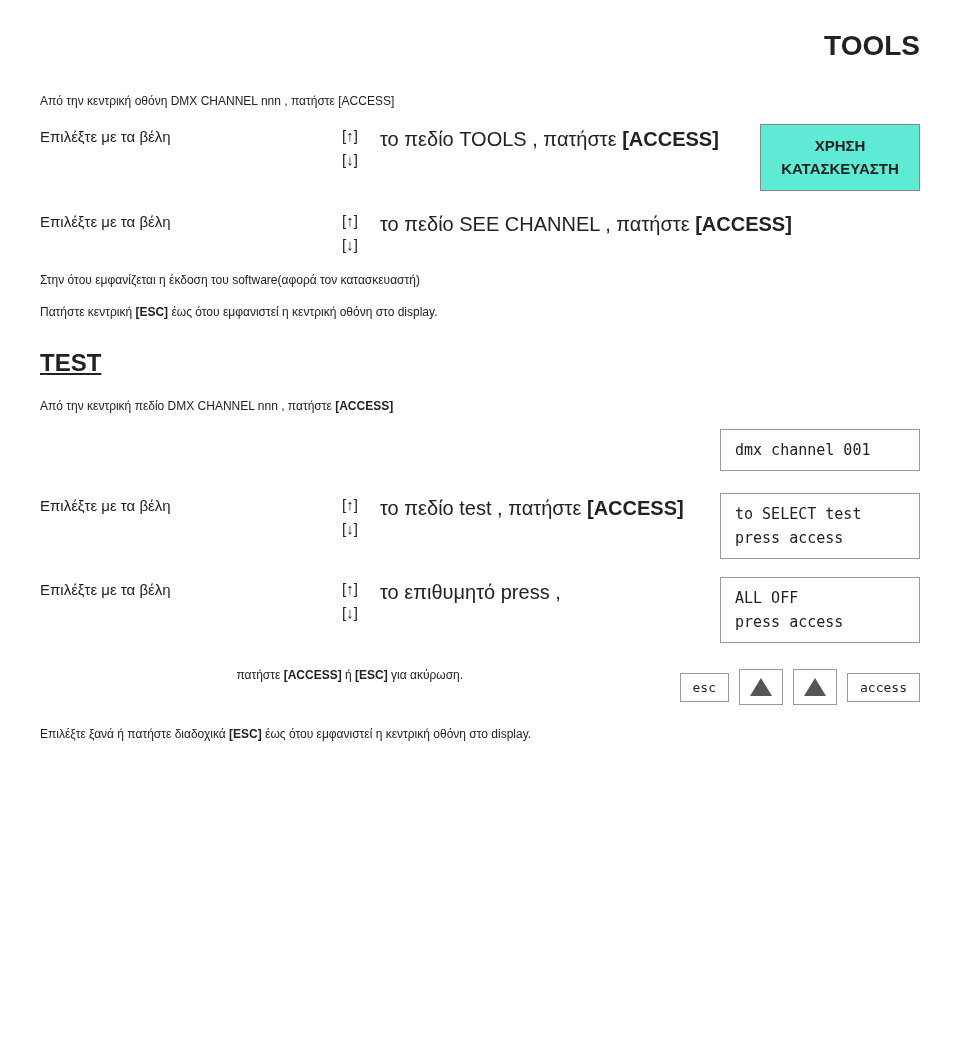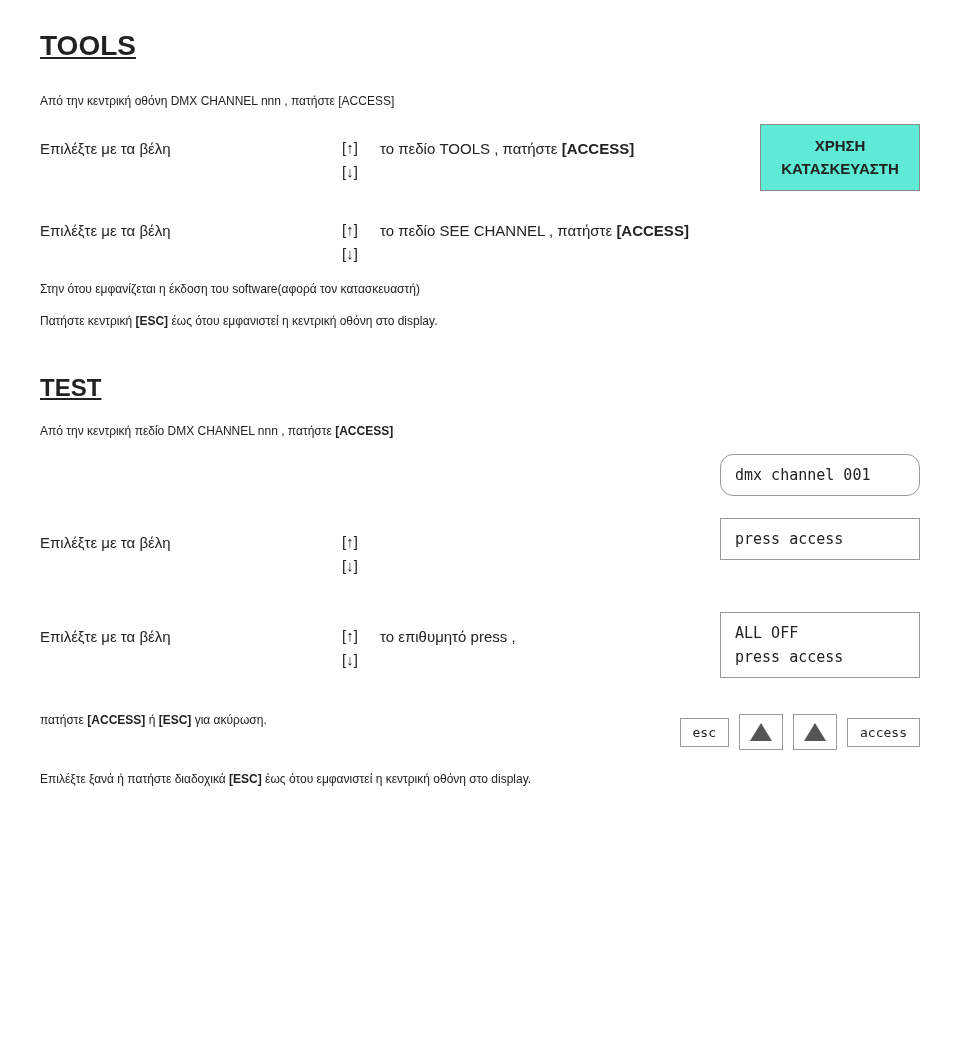--- a/index.html
+++ b/index.html
@@ -9,37 +9,36 @@
       font-size: 16px;
       color: #222;
       padding: 30px 40px;
       width: 960px;
       min-height: 1044px;
     }
 
     .page-title {
       font-size: 28px;
       font-weight: bold;
-      text-decoration: underline;
       margin-bottom: 30px;
+      text-align: right;
     }
 
     .section-title {
       font-size: 24px;
       font-weight: bold;
       text-decoration: underline;
       margin-bottom: 20px;
       margin-top: 30px;
     }
 
     .row {
       display: flex;
       align-items: flex-start;
       margin-bottom: 16px;
-      margin-top: 12px;
     }
 
     .label-col {
       width: 280px;
       flex-shrink: 0;
       font-size: 15px;
       padding-top: 4px;
     }
 
     .arrows-col {
@@ -47,21 +46,21 @@
       flex-shrink: 0;
       display: flex;
       flex-direction: column;
       align-items: center;
       font-size: 15px;
       line-height: 1.6;
     }
 
     .desc-col {
       flex: 1;
-      font-size: 15px;
+      font-size: 20px;
       padding-top: 4px;
     }
 
     .side-box {
       border: 1.5px solid #888;
       padding: 10px 18px;
       font-size: 15px;
       font-weight: bold;
       text-align: center;
       background: #5eead4;
@@ -180,47 +179,51 @@
     <span>το πεδίο  SEE CHANNEL , πατήστε </span><span class="inline-bold">[ACCESS]</span>
   </div>
 </div>
 
 <p class="paragraph">Στην ότου εμφανίζεται η έκδοση του software(αφορά τον κατασκευαστή)</p>
 
 <p class="paragraph">
   <span>Πατήστε κεντρική </span><span class="inline-bold">[ESC]</span><span> έως ότου εμφανιστεί η κεντρική οθόνη στο display.</span>
 </p>
 
-<div class="section-title" style="margin-top:44px;">TEST</div>
+<div class="section-title" style="margin-top:28px;">TEST</div>
 
 <p class="paragraph">
   <span>Από την κεντρική πεδίο  DMX CHANNEL nnn , πατήστε </span><span class="inline-bold">[ACCESS]</span>
 </p>
 
 <div class="content-row" style="margin-bottom: 18px; align-items: flex-start;">
   <div class="left-section"></div>
   <div class="right-section">
-    <div class="display-box" style="margin-bottom: 4px; border-radius: 13px;">
+    <div class="display-box" style="margin-bottom: 4px;">
       <span>dmx  channel    001</span>
     </div>
   </div>
 </div>
 
 <div class="content-row" style="margin-bottom: 18px; align-items: flex-start;">
   <div class="left-section">
     <div class="row">
       <div class="label-col">Επιλέξτε με τα βέλη</div>
       <div class="arrows-col">
         <span>[↑]</span>
         <span>[↓]</span>
       </div>
+      <div class="desc-col">
+        <span>το πεδίο  test , πατήστε </span><span class="inline-bold">[ACCESS]</span>
+      </div>
     </div>
   </div>
   <div class="right-section">
     <div class="display-box">
+      <div>to   SELECT   test</div>
       <div>press         access</div>
     </div>
   </div>
 </div>
 
 <div class="content-row" style="margin-bottom: 18px; align-items: flex-start;">
   <div class="left-section">
     <div class="row">
       <div class="label-col">Επιλέξτε με τα βέλη</div>
       <div class="arrows-col">
@@ -235,21 +238,21 @@
   <div class="right-section">
     <div class="display-box">
       <div>  ALL   OFF</div>
       <div>press   access</div>
     </div>
   </div>
 </div>
 
 <div class="content-row" style="margin-bottom: 20px; align-items: center;">
   <div class="left-section">
-    <p class="paragraph" style="margin-bottom:17px;">
+    <p class="paragraph" style="margin-bottom:17px;text-align:center;">
       <span>πατήστε </span><span class="inline-bold">[ACCESS]</span><span> ή </span><span class="inline-bold">[ESC]</span><span> για ακύρωση.</span>
     </p>
   </div>
   <div class="right-section">
     <div class="bottom-bar">
       <div class="key-btn">esc</div>
       <div class="triangle-btn">
         <div class="triangle-up"></div>
       </div>
       <div class="triangle-btn">

